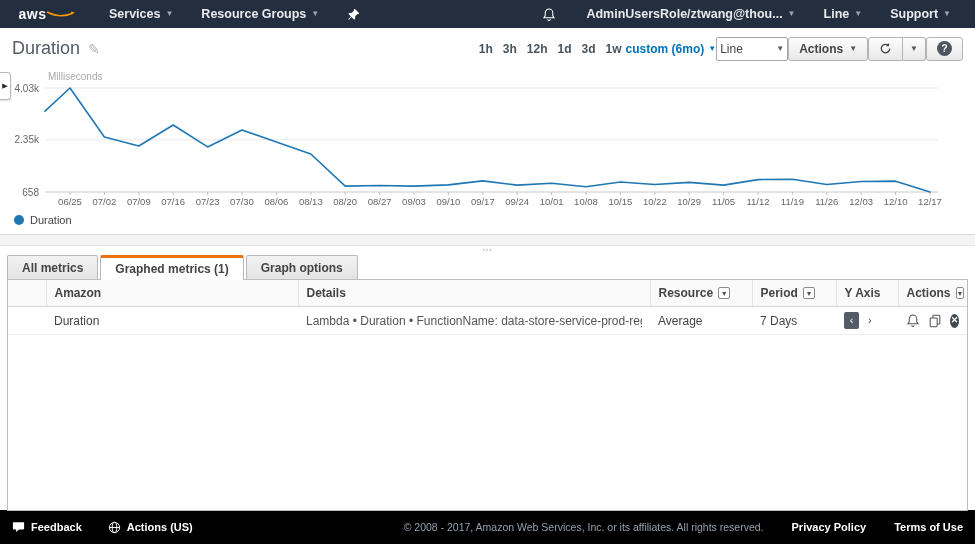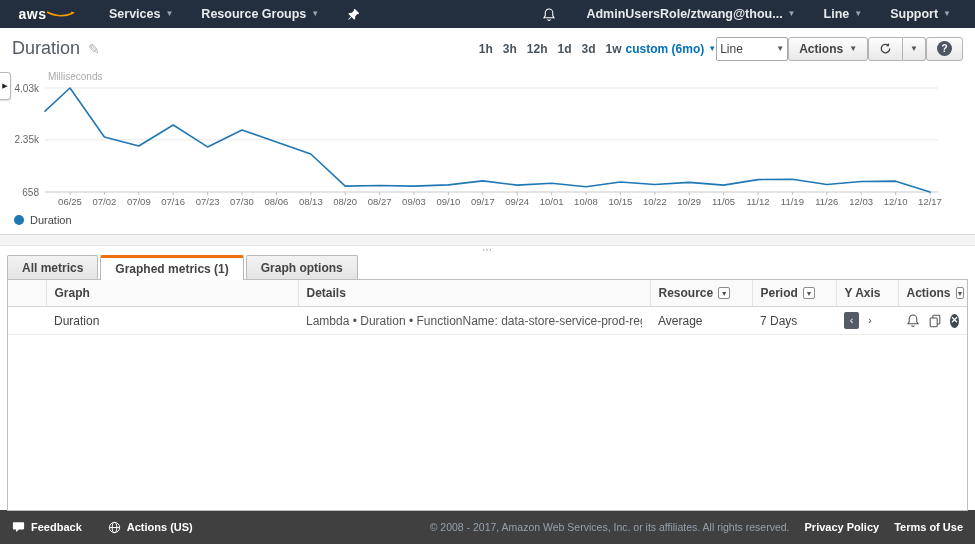--- a/index.html
+++ b/index.html
@@ -70,23 +70,23 @@
   .hdr-dd { width: 12px; height: 12px; border: 1px solid #8b8b8b; border-radius: 2px; display: inline-flex; align-items: center; justify-content: center; font-size: 7px; color: #555; background: #fff; cursor: pointer; }
   .row-swatch { width: 13px; height: 13px; border-radius: 3px; margin-left: 10px; cursor: pointer; }
   .details-text { color: #555; white-space: nowrap; overflow: hidden; }
   .yx-btn { width: 15px; height: 17px; font-size: 11px; line-height: 15px; text-align: center; border: 1px solid transparent; background: transparent; color: #444; cursor: pointer; font-family: "Liberation Sans", sans-serif; }
   .yx-btn.sel { background: #545b64; color: #fff; border-radius: 2px; }
   .action-icons { display: flex; align-items: center; gap: 8px; }
   .icon-btn { display: inline-flex; cursor: pointer; }
   .remove-circle { width: 14px; height: 14px; border-radius: 50%; background: #3f4750; color: #fff; font-size: 9px; font-weight: 700; display: inline-flex; align-items: center; justify-content: center; line-height: 1; cursor: pointer; }
 
   
-  .footer { position: absolute; left: 0; bottom: 0; width: 100%; height: 23px; background: #404040; display: flex; align-items: center; padding: 17px 12px; color: #fff; margin-top: 15px; }
+  .footer { position: absolute; left: 0; bottom: 0; width: 100%; height: 23px; background: #000000; display: flex; align-items: center; padding: 17px 12px; color: #fff; margin-top: 15px; }
   .footer-item { display: flex; align-items: center; gap: 6px; font-size: 11px; font-weight: 700; color: #fff; margin-right: 26px; cursor: pointer; }
-  .footer-right { margin-left: auto; display: flex; align-items: flex-start; gap: 15px; }
+  .footer-right { margin-left: auto; display: flex; align-items: flex-start; gap: 28px; }
   .copyright { font-size: 10.5px; color: #95a0ac; }
   .footer-link { font-size: 11px; font-weight: 600; color: #fff; cursor: pointer; }
 </style>
 </head>
 <body>
 
 <div class="app">
 
   <div class="topnav">
     <div class="aws-logo">
@@ -268,21 +268,21 @@
           <col class="c-label">
           <col class="c-details">
           <col class="c-stat">
         <col class="c-period">
           <col class="c-yaxis">
           <col class="c-actions">
       </colgroup>
       <thead>
         <tr>
           <th></th>
-          <th><span>Graph</span></th>
+          <th><span>Amazon</span></th>
           <th><span>Details</span></th>
           <th>
             <span class="hdr-flex">
                 <span>Resource</span>
                 <span class="hdr-dd">▼</span>
               </span>
           </th>
           <th>
             <span class="hdr-flex">
                 <span>Period</span>

